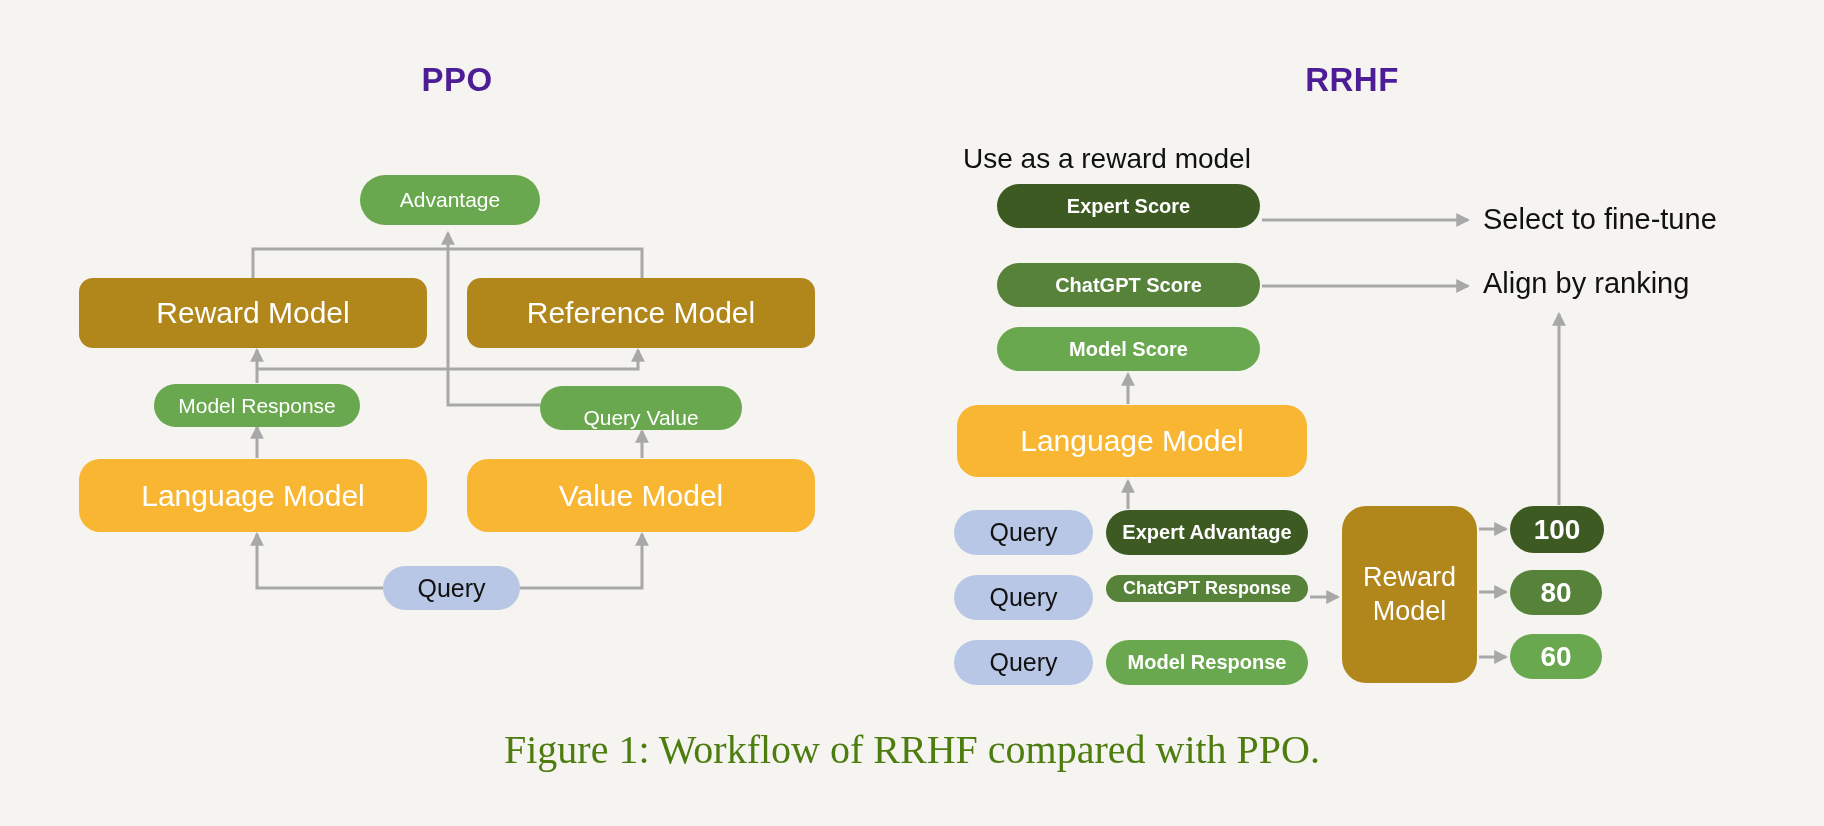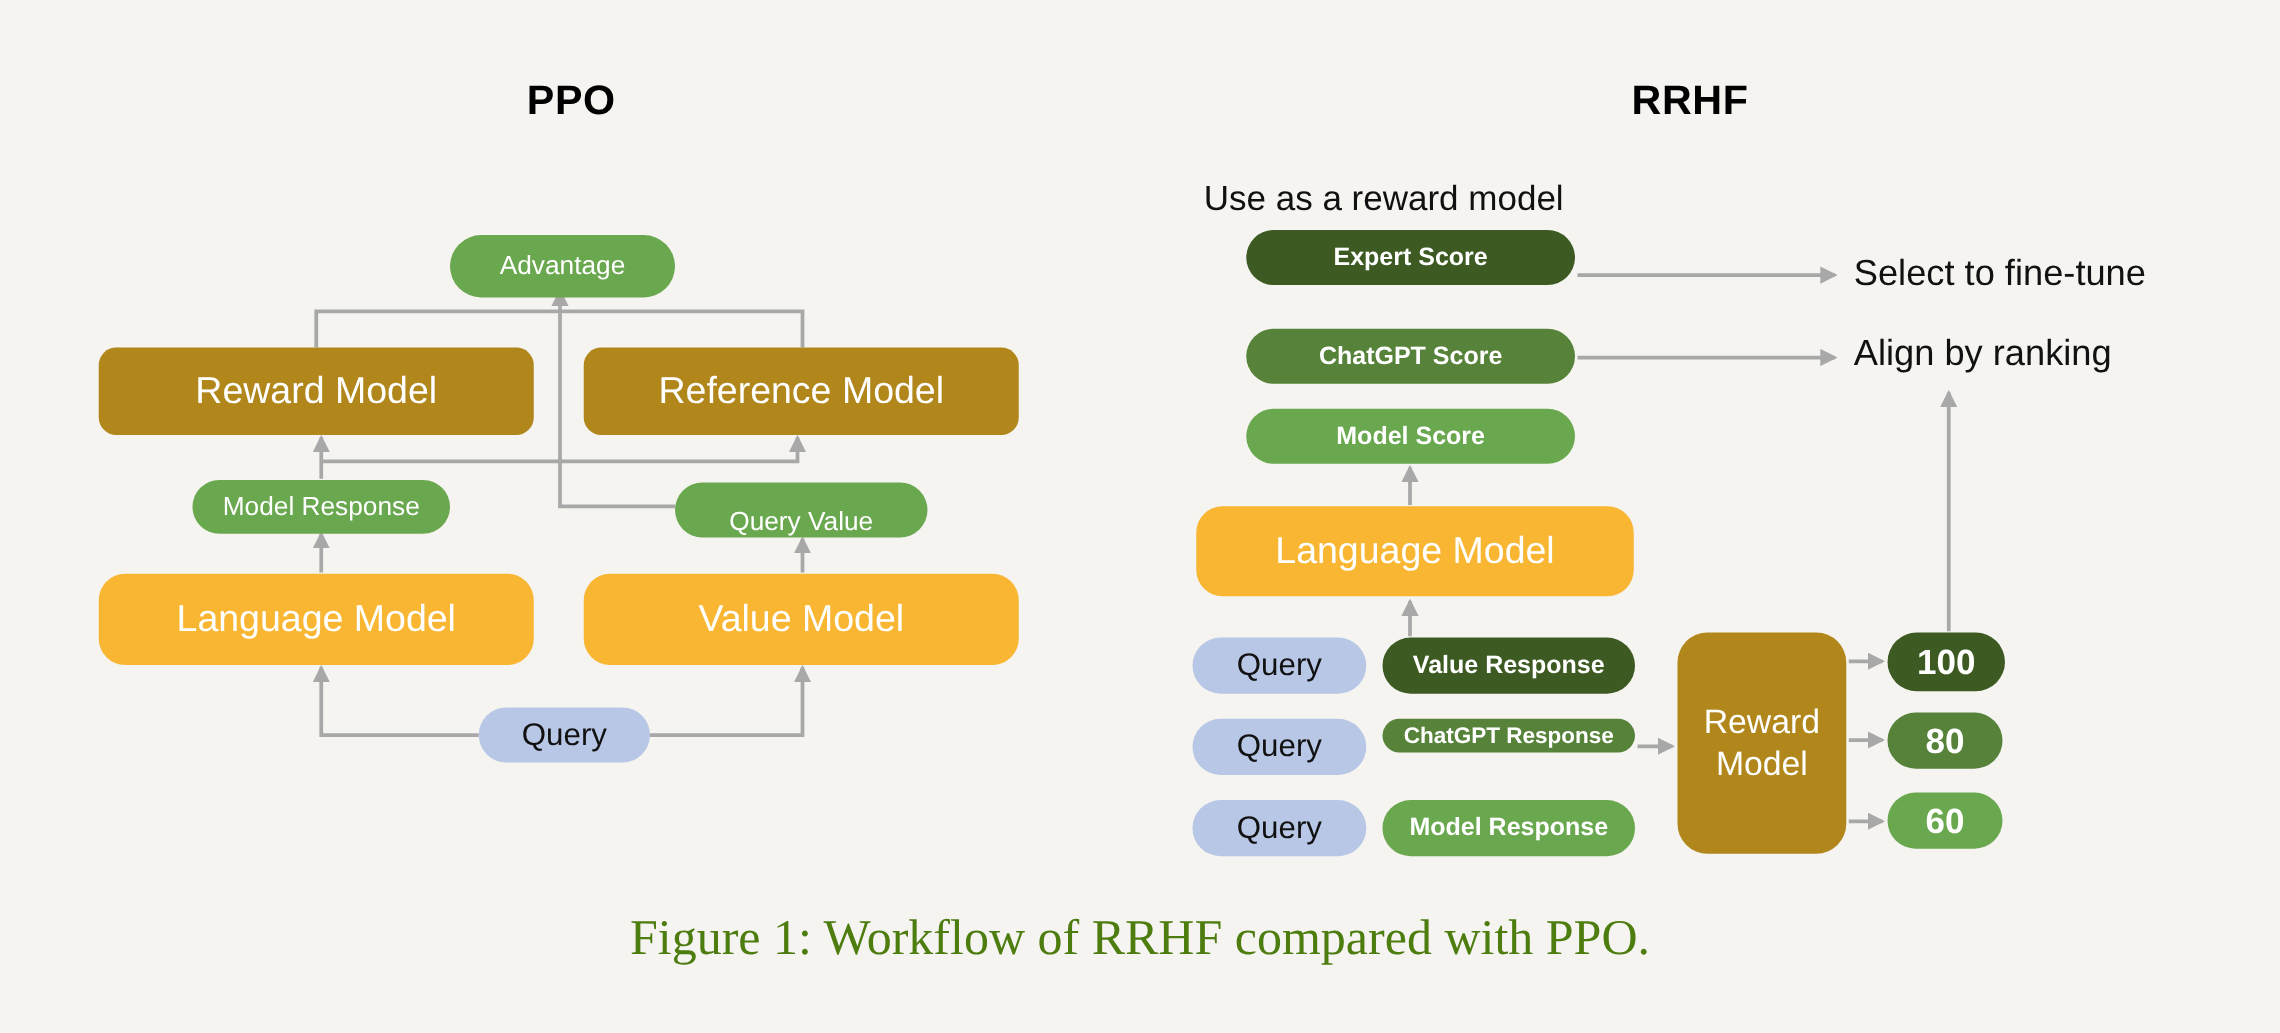--- a/index.html
+++ b/index.html
@@ -18,21 +18,21 @@
     pointer-events:none;
   }
   .wires path{
     fill:none;
     stroke:var(--line,#a8a8a8);
     stroke-width:3;
   }
   #ah path{fill:var(--line,#a8a8a8);stroke:none;}
   .abs{position:absolute;box-sizing:border-box;}
   .col-title{
-    font-size:33px;font-weight:bold;color:#000000;
+    font-size:33px;font-weight:bold;color:#4c1d95;
     text-align:center;letter-spacing:0.5px;
   }
   .bigbox{
     display:flex;align-items:center;justify-content:center;
     border-radius:14px;
     color:#fff;font-size:30px;
     text-align:center;
   }
   .gold{background:var(--gold,#b1861b);}
   .yellow{background:var(--yellow,#f8b633);border-radius:21px;}
@@ -104,21 +104,21 @@
     <path d="M1128,404 L1128,374" marker-end="url(#ah)"></path>
     <path d="M1128,509 L1128,481" marker-end="url(#ah)"></path>
     <path d="M1310,597 L1338,597" marker-end="url(#ah)"></path>
     <path d="M1479,529 L1506,529" marker-end="url(#ah)"></path>
     <path d="M1479,592 L1506,592" marker-end="url(#ah)"></path>
     <path d="M1479,657 L1506,657" marker-end="url(#ah)"></path>
   </svg>
 
   <div class="abs col-title" style="left:377px;top:61px;width:160px;">PPO</div>
 
-  <div class="abs pill green-light" style="left:360px;top:188px;width:180px;height:50px;">
+  <div class="abs pill green-light" style="left:360px;top:175px;width:180px;height:50px;">
       <span>Advantage</span>
     </div>
 
   <div class="abs bigbox gold" style="left:79px;top:278px;width:348px;height:70px;">
       <span>Reward Model</span>
     </div>
 
   <div class="abs bigbox gold" style="left:467px;top:278px;width:348px;height:70px;">
       <span>Reference Model</span>
     </div>
@@ -171,21 +171,21 @@
       <span>Query</span>
     </div>
   <div class="abs blue-pill" style="left:954px;top:575px;width:139px;height:45px;">
       <span>Query</span>
     </div>
   <div class="abs blue-pill" style="left:954px;top:640px;width:139px;height:45px;">
       <span>Query</span>
     </div>
 
   <div class="abs pill green-dark resp-pill" style="left:1106px;top:510px;width:202px;height:45px;">
-      <span>Value Response</span>
+      <span>Expert Advantage</span>
     </div>
   <div class="abs pill green-mid resp-pill" style="left:1106px;top:575px;width:202px;height:27px;font-size:18px;">
       <span>ChatGPT Response</span>
     </div>
   <div class="abs pill green-light resp-pill" style="left:1106px;top:640px;width:202px;height:45px;">
       <span>Model Response</span>
     </div>
 
   <div class="abs reward-2line gold" style="left:1342px;top:506px;width:135px;height:177px;">
       <span>Reward Model</span>

